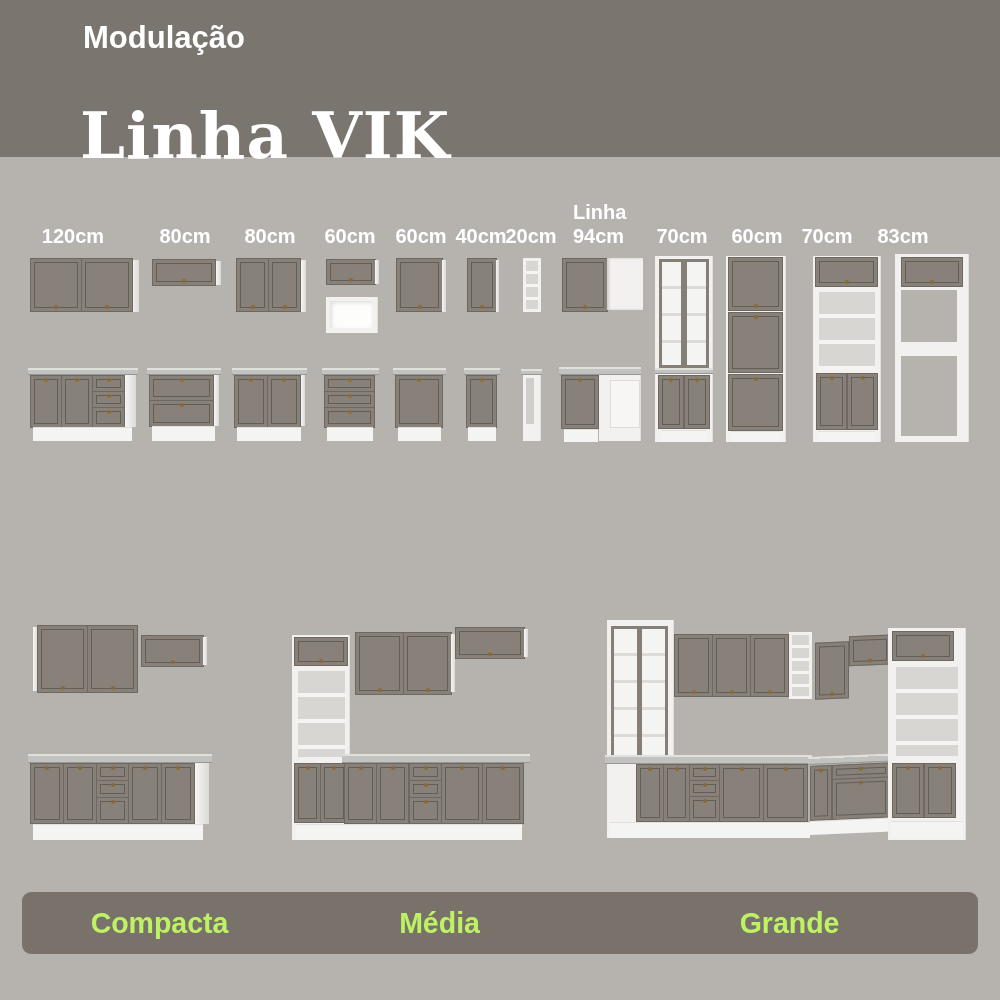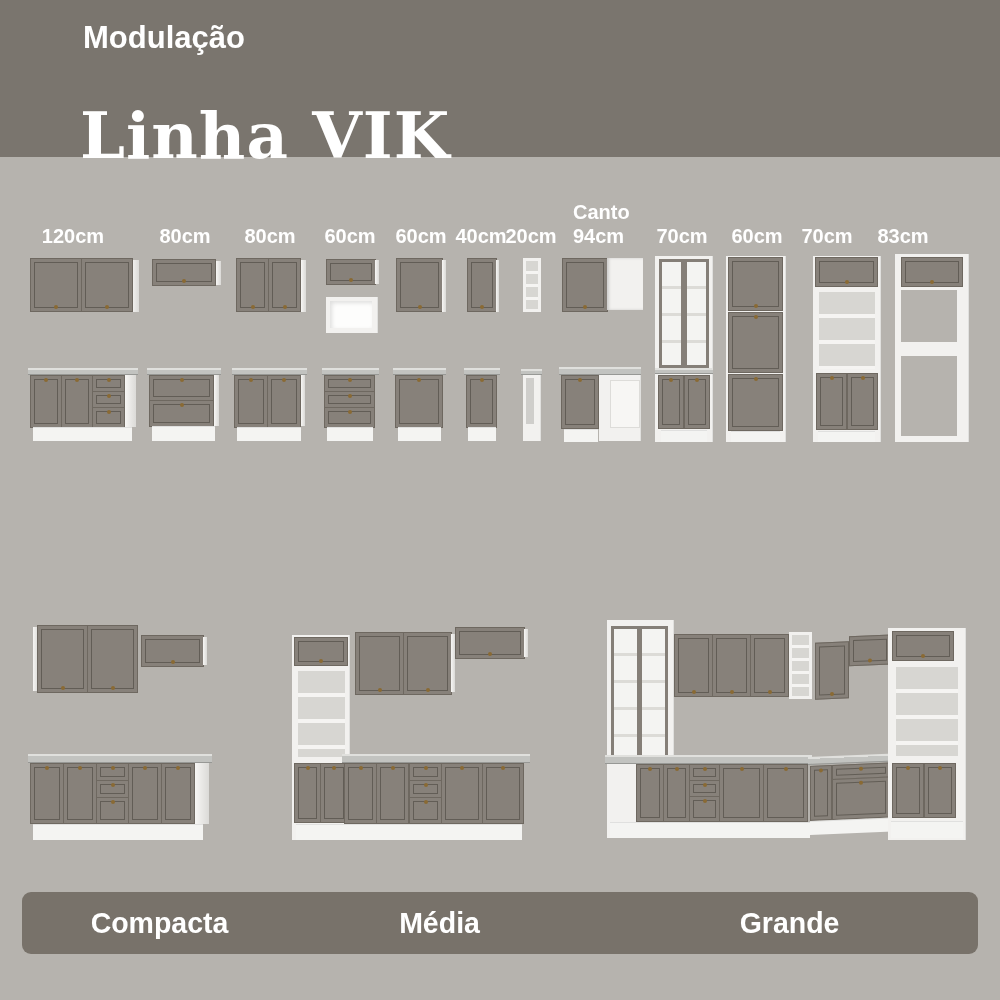--- a/index.html
+++ b/index.html
@@ -37,21 +37,21 @@
   .glass{position:absolute;box-sizing:border-box;border:3px solid #857f78;
          background:repeating-linear-gradient(#f4f4f2 0 24px,#dcdbd7 24px 27px);}
   .hole{position:absolute;background:var(--bg);}
   .wdoor{position:absolute;border:1px solid #dddcd9;background:#f7f6f4;}
   
   .bar{position:absolute;left:22px;width:956px;background:var(--panel);border-radius:9px;}
   #banner{top:501px;height:64px;display:flex;align-items:center;justify-content:center;}
   #banner span{color:#fff;font-size:29px;font-weight:bold;white-space:nowrap;
                display:inline-block;transform:scaleX(.93);}
   #bottombar{top:892px;height:62px;}
-  .kname{position:absolute;top:0;height:62px;line-height:62px;color:#ffffff;font-size:30px;
+  .kname{position:absolute;top:0;height:62px;line-height:62px;color:#bef264;font-size:30px;
          font-weight:bold;text-align:center;}
   .kname span{display:inline-block;transform:scaleX(.95);}
   .skew{transform:skewY(-2.4deg);transform-origin:0 100%;}
 </style>
 </head>
 <body>
 
 <div id="page">
 
   <div id="header">
@@ -60,21 +60,21 @@
   </div>
 
   <div class="mlabel" style="left:28px">120cm</div>
   <div class="mlabel" style="left:140px">80cm</div>
   <div class="mlabel" style="left:225px">80cm</div>
   <div class="mlabel" style="left:305px">60cm</div>
   <div class="mlabel" style="left:376px">60cm</div>
   <div class="mlabel" style="left:436px">40cm</div>
   <div class="mlabel" style="left:486px">20cm</div>
   <div class="mlabel two" style="left:573px">
-    <span>Canto</span><br>
+    <span>Linha</span><br>
     <span>94cm</span>
   </div>
   <div class="mlabel" style="left:637px">70cm</div>
   <div class="mlabel" style="left:712px">60cm</div>
   <div class="mlabel" style="left:782px">70cm</div>
   <div class="mlabel" style="left:858px">83cm</div>
 
   <div>
     <div class="side" style="left:131px;top:260px;width:8px;height:52px"></div>
     <div class="g" style="left:30px;top:258px;width:52px;height:54px"></div>

